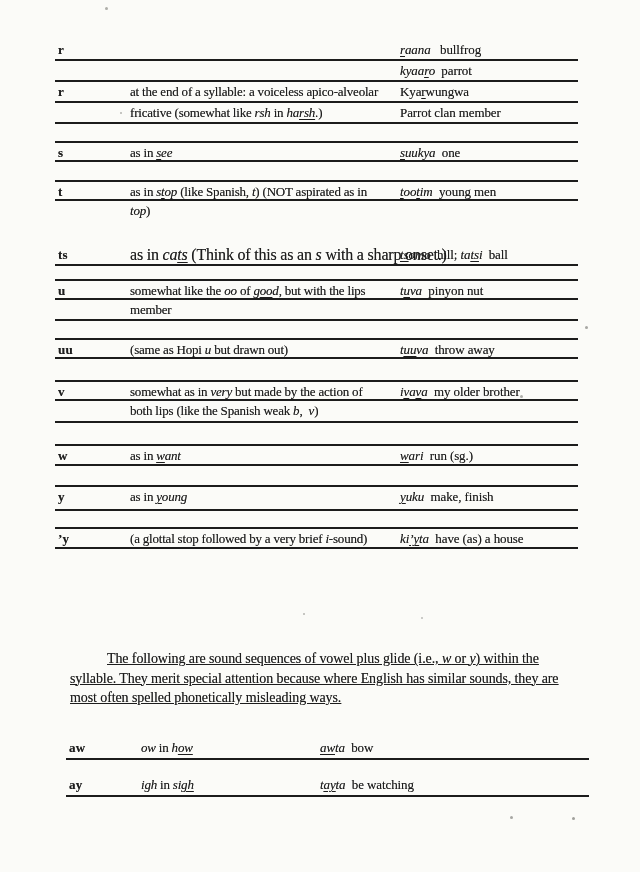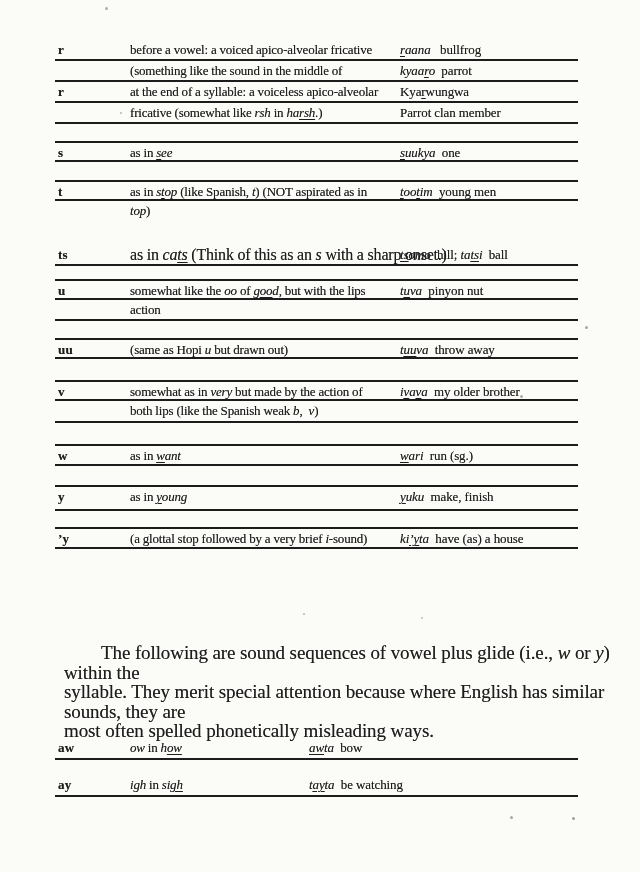--- a/index.html
+++ b/index.html
@@ -4,54 +4,53 @@
 <style>
   html,body { margin:0; padding:0; background:#d8d8d4; }
   .page {
     position:relative; width:640px; height:872px;
     background:#fbfbf8; overflow:hidden;
     font-family:"Liberation Serif", serif; color:#1d1d1d;
     text-shadow:0 0 0.45px rgba(20,20,20,0.55);
   }
   .ptable { position:absolute; left:55px; width:523px; }
   .top-table    { top:40px;  }
-  .bottom-table { top:738px; }
+  .bottom-table { top:738px;margin-left:11px; }
   .t-row { position:relative; height:21px; line-height:20px; font-size:13px; box-sizing:border-box; }
   .h22 { height:22px;text-align:right; } .h26 { height:26px; }
   .bb { border-bottom:2px solid #1c1c1c; }
   .bt { border-top:2px solid #1c1c1c; }
   .gap { box-sizing:border-box; }
   .cell { position:absolute; top:0; white-space:nowrap; }
   .c-letter { left:3px; font-weight:bold; letter-spacing:0.2px; }
   .c-desc   { left:75px; letter-spacing:-0.2px; }
   .c-ex     { left:345px; letter-spacing:-0.1px; }
   .bottom-table .c-ex { left:254px; }
   .para {
-    position:absolute; left:58px; top:637px; width:560px; margin:6px;
-    font-size:19px; line-height:19.5px; letter-spacing:-0.1px;
+    position:absolute; left:58px; top:637px; width:560px; margin:12px;
+    font-size:14px; line-height:19.5px; letter-spacing:-0.1px;
     text-indent:37px;
+    text-decoration:underline;
   }
   u { text-underline-offset:2px; text-decoration-thickness:1px; }
   .speck { position:absolute; background:#6f6f6a; border-radius:50%; }
 </style>
 </head>
 <body>
 
 <div class="page">
 
   <div class="ptable top-table">
 
     <div class="t-row bb">
       <span class="cell c-letter">r</span>
-      <span class="cell c-desc">before a vowel: a voiced apico-alveolar fricative</span>
       <span class="cell c-ex"><i><u>r</u>aana</i>&nbsp;&nbsp; bullfrog</span>
     </div>
     <div class="t-row bb">
       <span class="cell c-letter"></span>
-      <span class="cell c-desc">(something like the sound in the middle of</span>
       <span class="cell c-ex"><i>kyaa<u>r</u>o</i>&nbsp; parrot</span>
     </div>
     <div class="t-row bb">
       <span class="cell c-letter">r</span>
       <span class="cell c-desc">at the end of a syllable: a voiceless apico-alveolar</span>
       <span class="cell c-ex">Kya<u>r</u>wungwa</span>
     </div>
     <div class="t-row bb">
       <span class="cell c-letter"></span>
       <span class="cell c-desc">fricative (somewhat like <i>rsh</i> in <i>ha<u>rsh</u></i>.)</span>
@@ -89,21 +88,21 @@
 
     <div class="gap" style="height:13px"></div>
 
     <div class="t-row bt bb">
       <span class="cell c-letter">u</span>
       <span class="cell c-desc">somewhat like the <i>oo</i> of <i>g<u>oo</u>d</i>, but with the lips</span>
       <span class="cell c-ex"><i>t<u>u</u>va</i>&nbsp; pinyon nut</span>
     </div>
     <div class="t-row bb">
       <span class="cell c-letter"></span>
-      <span class="cell c-desc">action</span>
+      <span class="cell c-desc">member</span>
       <span class="cell c-ex"></span>
     </div>
 
     <div class="gap" style="height:17px"></div>
 
     <div class="t-row bt bb">
       <span class="cell c-letter">uu</span>
       <span class="cell c-desc">(same as Hopi <i>u</i> but drawn out)</span>
       <span class="cell c-ex"><i>t<u>uu</u>va</i>&nbsp; throw away</span>
     </div>

